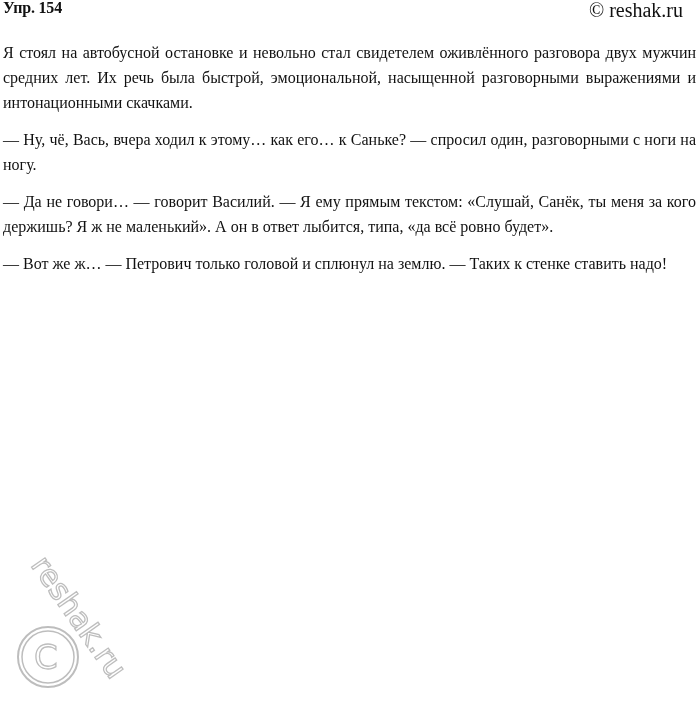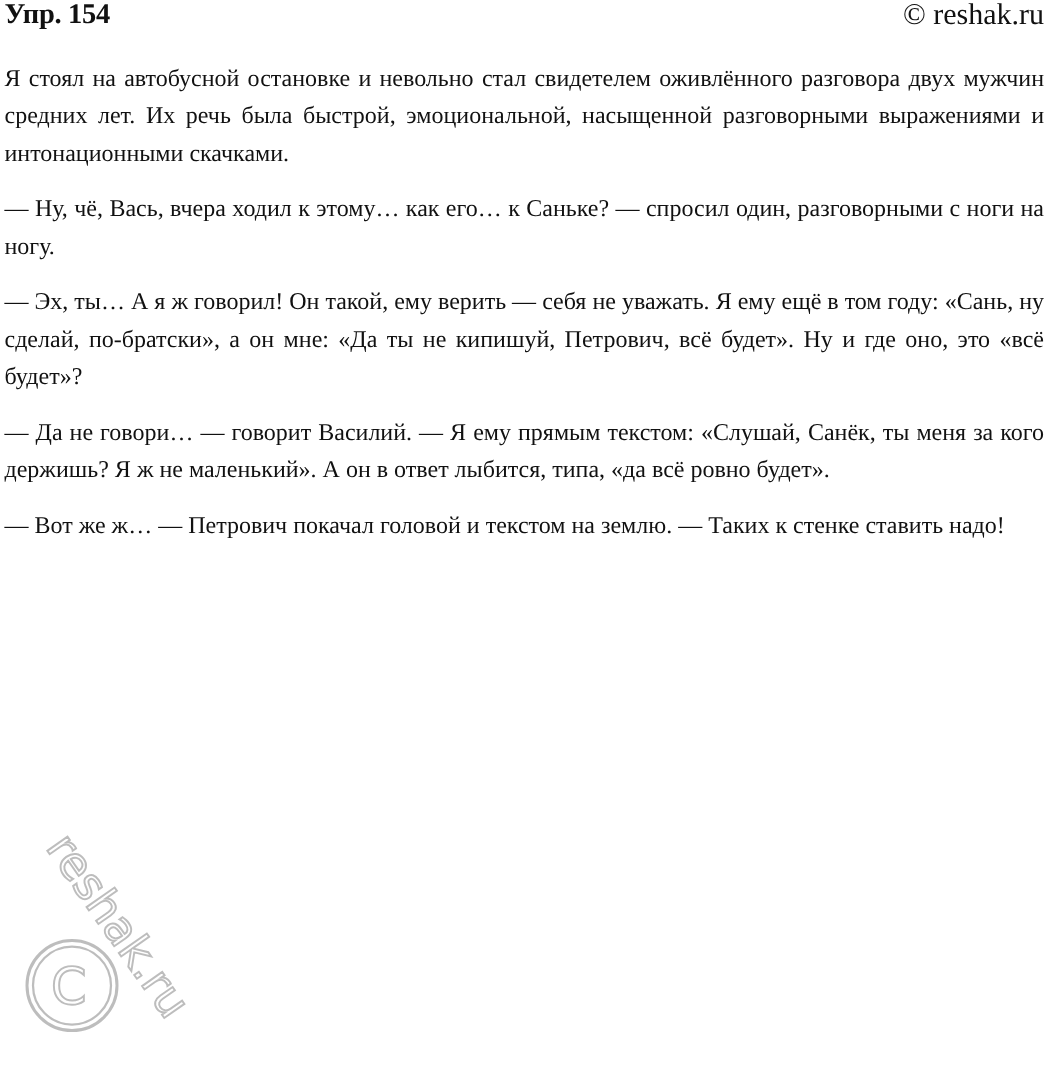--- a/index.html
+++ b/index.html
@@ -19,27 +19,27 @@
       position: absolute;
       top: 0;
       left: 0;
       width: 700px;
       height: 26px;
     }
     .ex-title {
       position: absolute;
       left: 3px;
       top: -1px;
-      font-size: 19px;
+      font-size: 16px;
       font-weight: bold;
       letter-spacing: -0.2px;
     }
     .copyright {
       position: absolute;
-      right: 4px;
+      right: 17px;
       top: -1px;
       font-size: 20px;
       font-family: Liberation Serif, serif;
     }
     .content {
       position: absolute;
       left: 3px;
       top: 40px;
       width: 693px;
     }
@@ -65,23 +65,22 @@
 <body>
 
 <div class="header">
   <div class="ex-title">Упр. 154</div>
   <div class="copyright">© reshak.ru</div>
 </div>
 
 <div class="content">
   <p class="para intro">Я стоял на автобусной остановке и невольно стал свидетелем оживлённого разговора двух мужчин средних лет. Их речь была быстрой, эмоциональной, насыщенной разговорными выражениями и интонационными скачками.</p>
   <p class="para gap">— Ну, чё, Вась, вчера ходил к этому… как его… к Саньке? — спросил один, разговорными с ноги на ногу.</p>
-  <p class="para gap">— Эх, ты… А я ж говорил! Он такой, ему верить — себя не уважать. Я ему ещё в том году: «Сань, ну сделай, по-братски», а он мне: «Да ты не кипишуй, Петрович, всё будет». Ну и где оно, это «всё будет»?</p>
   <p class="para gap">— Да не говори… — говорит Василий. — Я ему прямым текстом: «Слушай, Санёк, ты меня за кого держишь? Я ж не маленький». А он в ответ лыбится, типа, «да всё ровно будет».</p>
-  <p class="para gap">— Вот же ж… — Петрович покачал головой и текстом на землю. — Таких к стенке ставить надо!</p>
+  <p class="para gap">— Вот же ж… — Петрович только головой и сплюнул на землю. — Таких к стенке ставить надо!</p>
 </div>
 
 <div class="watermark">
   <svg width="130" height="160" viewBox="0 0 130 160">
     <circle cx="38" cy="112" r="30" fill="none" stroke="#888" stroke-width="2"></circle>
     <circle cx="38" cy="112" r="26" fill="none" stroke="#888" stroke-width="1.5"></circle>
     <text x="24" y="124" font-family="DejaVu Sans, sans-serif" font-size="34" fill="none" stroke="#888" stroke-width="1.3">C</text>
     <text x="20" y="20" font-family="DejaVu Sans, sans-serif" font-size="30" fill="none" stroke="#888" stroke-width="1.3" transform="rotate(55 20 20)">reshak.ru</text>
   </svg>
 </div>

